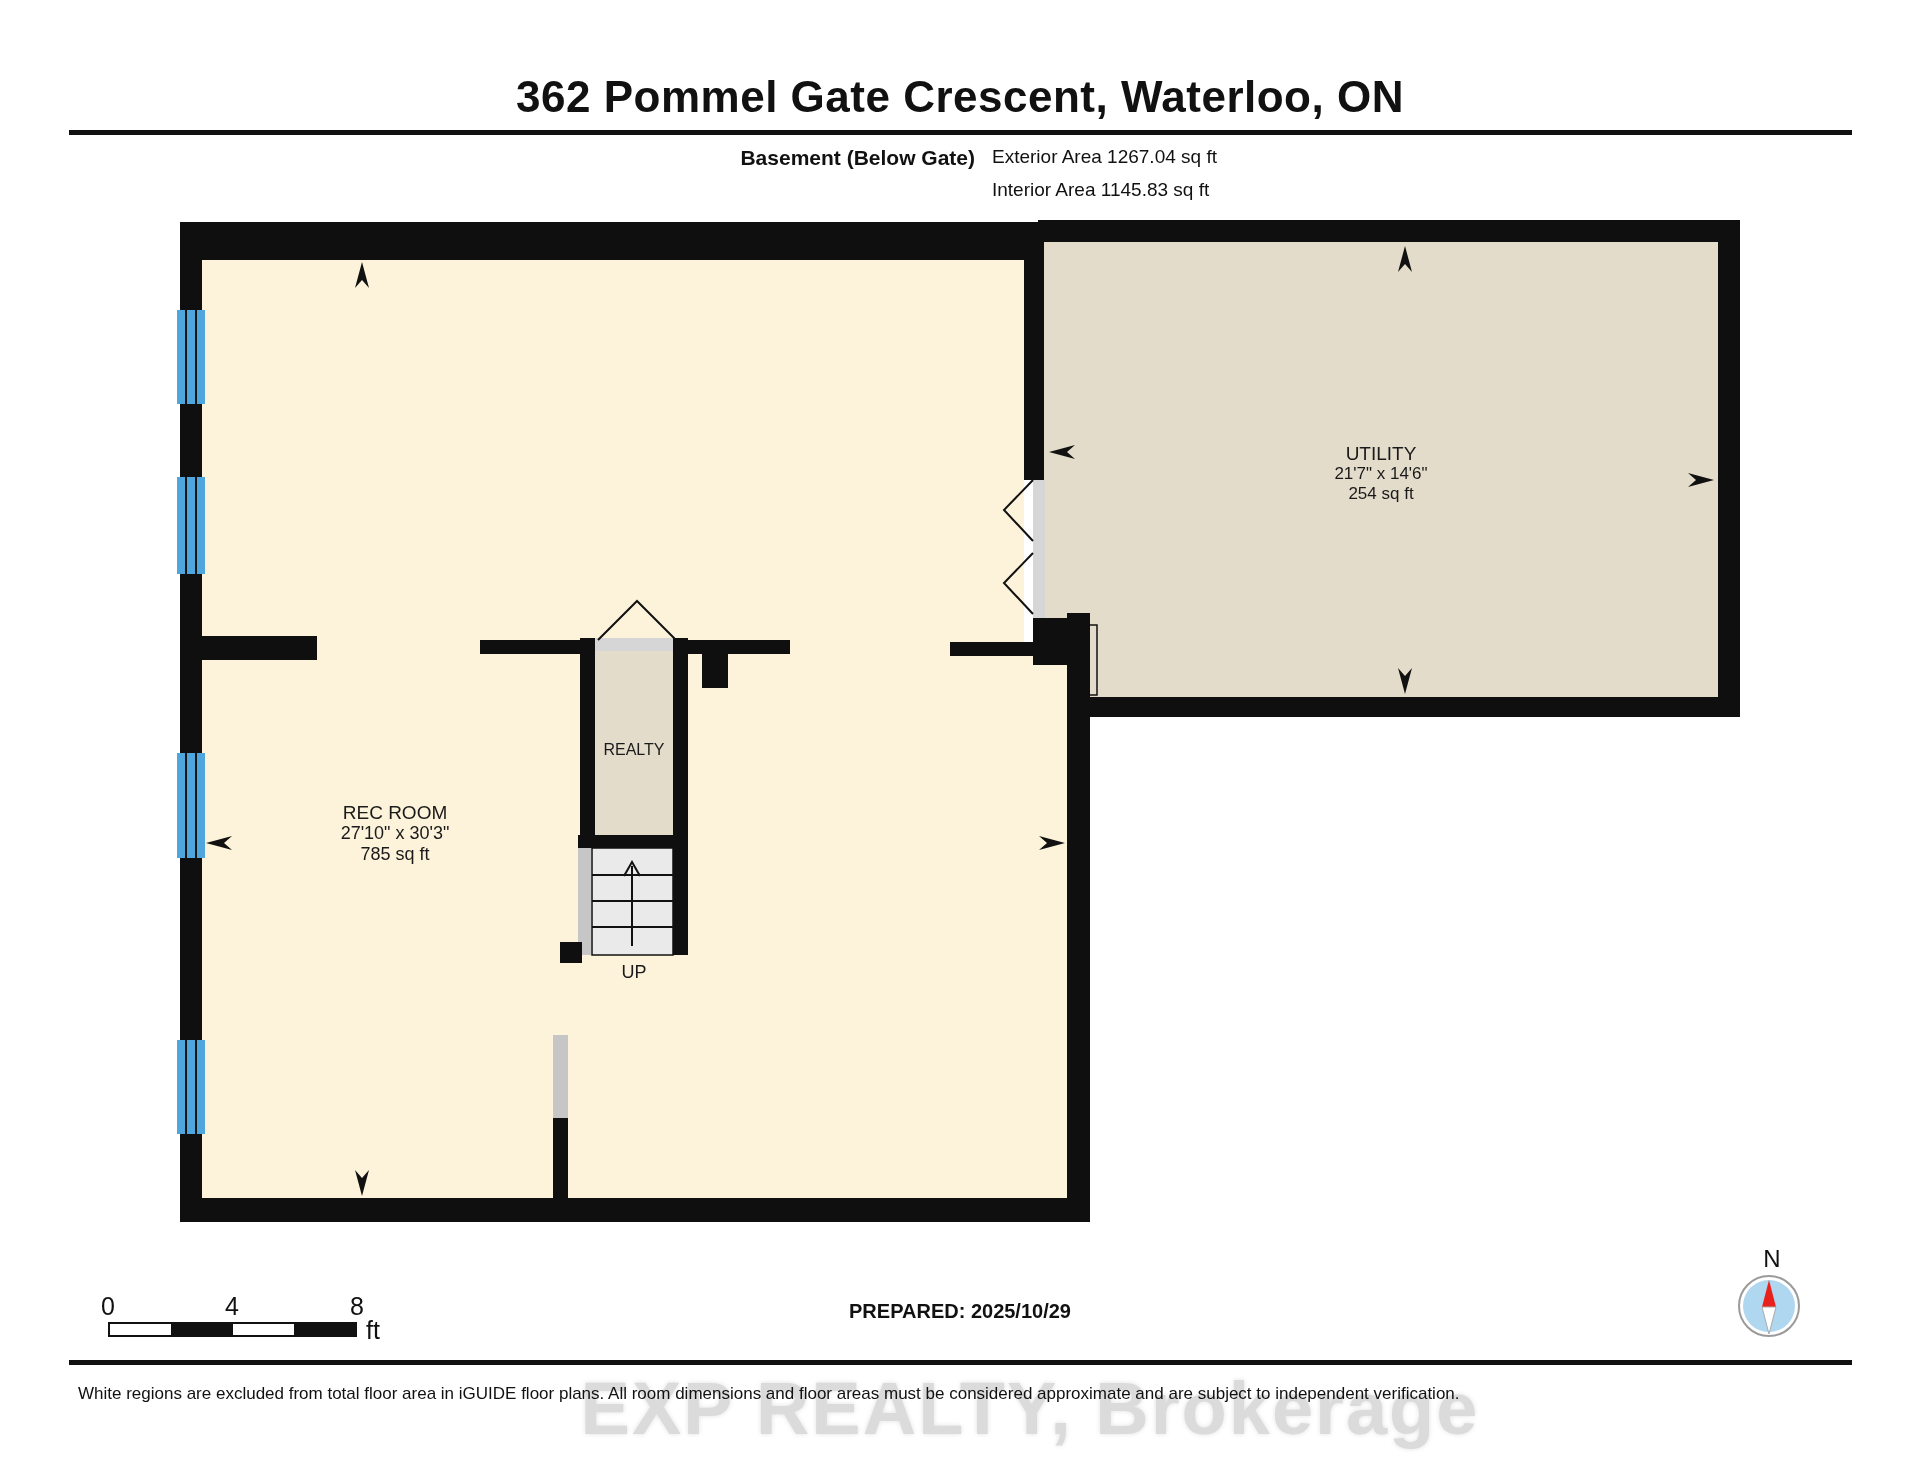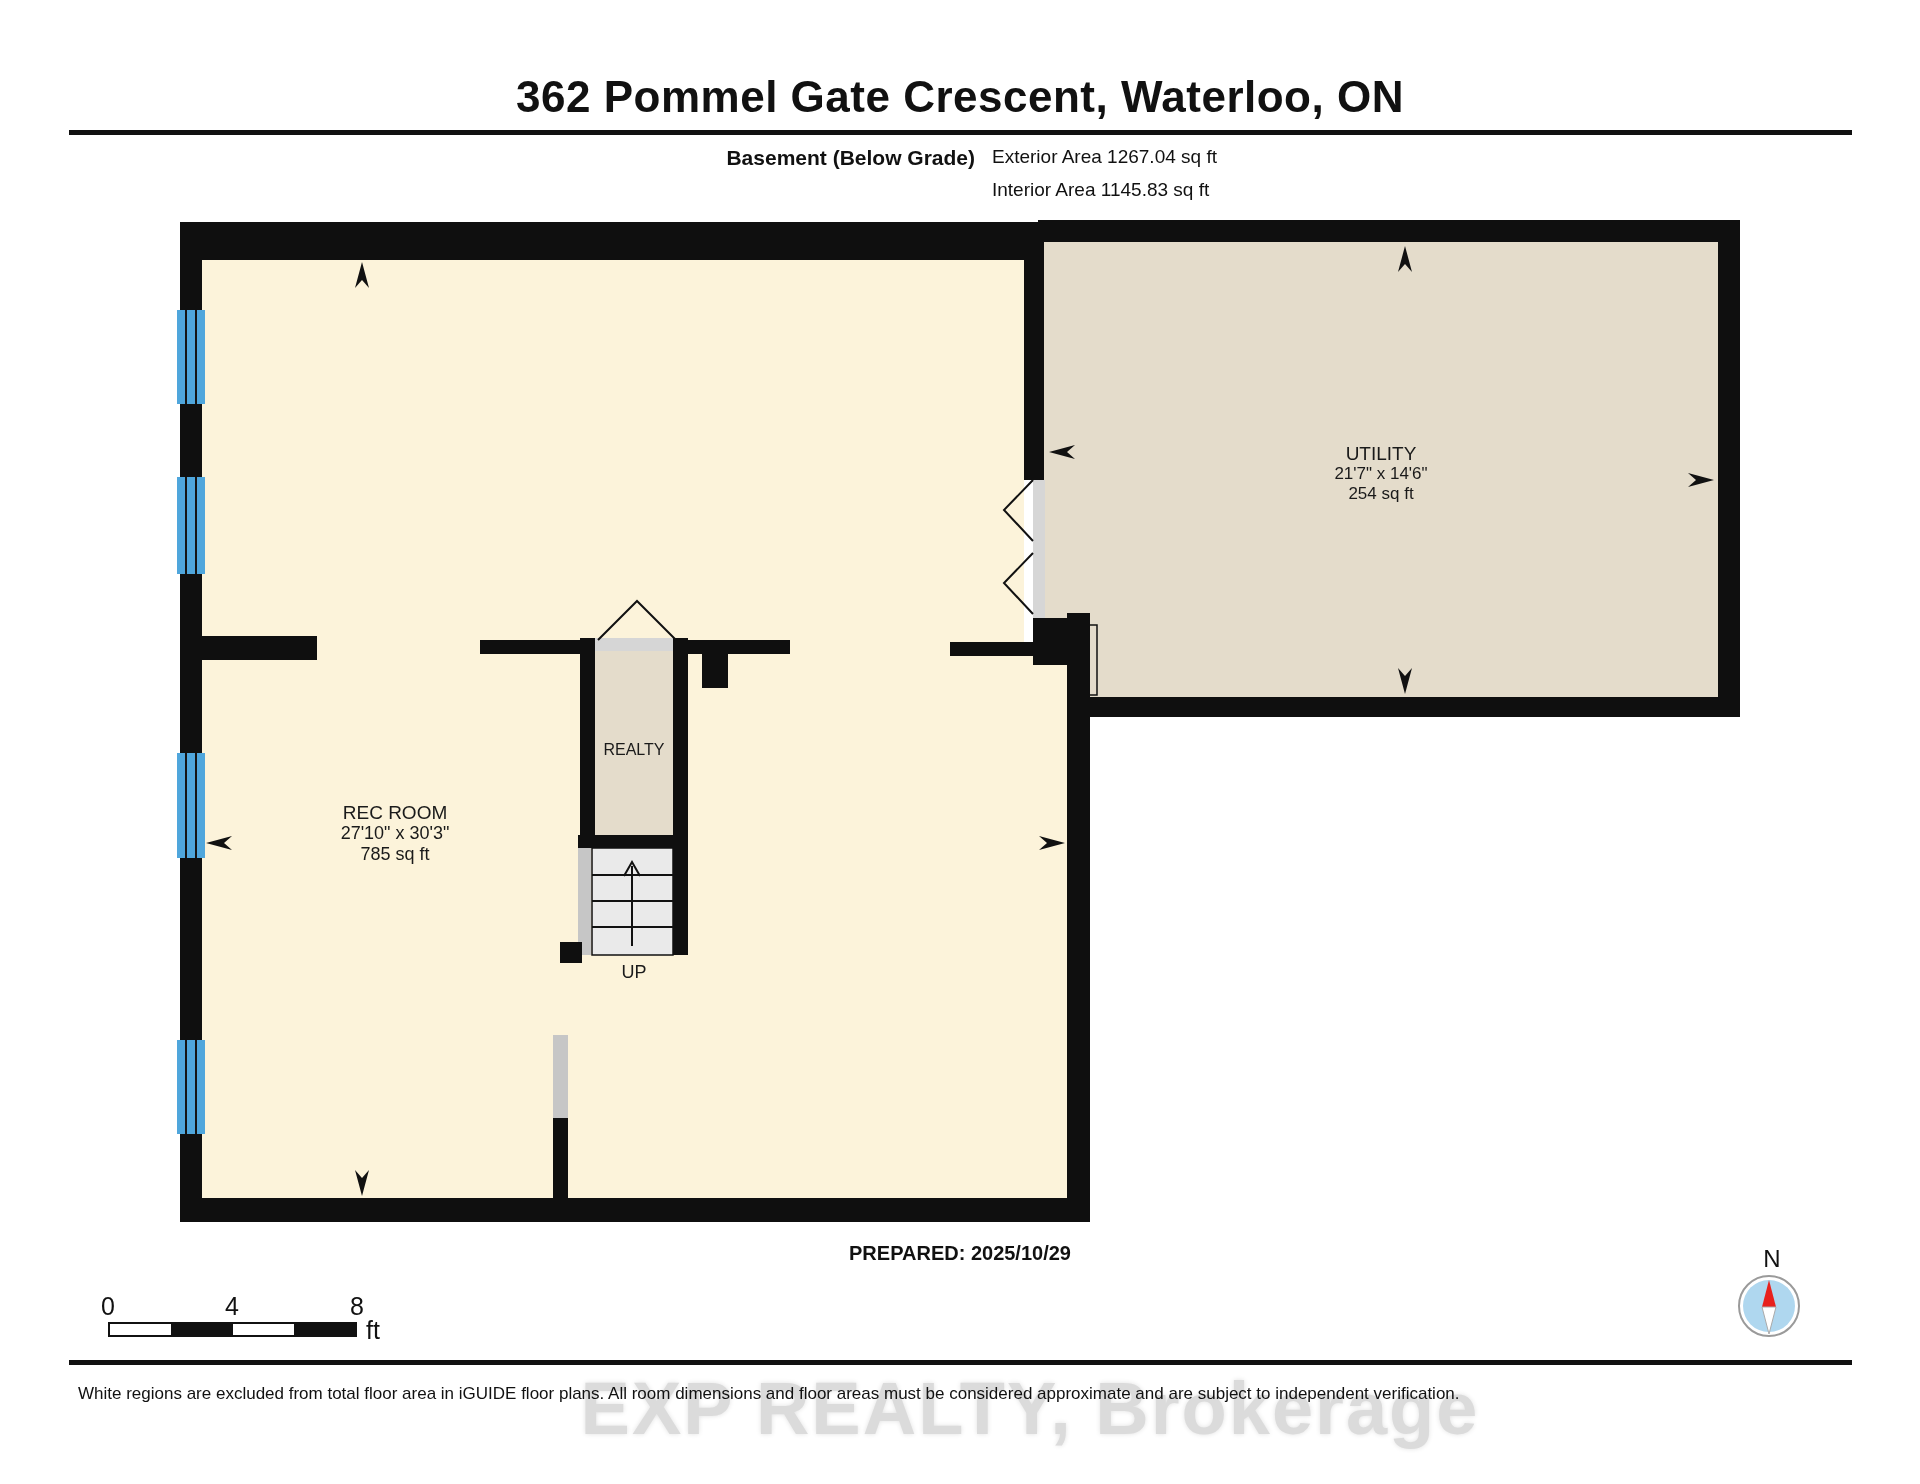--- a/index.html
+++ b/index.html
@@ -35,36 +35,36 @@
   svg.overlay{position:absolute;left:0;top:0;pointer-events:none;}
   .ln{stroke:#111;stroke-width:2;fill:none;}
   .thin{stroke:#111;stroke-width:1.5;fill:none;}
   .pin{fill:#111;}
   .stairs-rect{fill:var(--stair-gray);stroke:#111;stroke-width:1.5;}
   
   .tick{width:44px;font-size:25px;text-align:center;top:1292px;}
   .scalebar{left:108px;top:1322px;width:249px;height:15px;border:2px solid #111;
     background:linear-gradient(to right,#fff 0 25%,#111 25% 50%,#fff 50% 75%,#111 75% 100%);}
   .ft{left:366px;top:1316px;font-size:25px;}
-  .prepared{left:0;top:1242px;width:1920px;text-align:center;font-size:20px;font-weight:700;}
+  .prepared{left:0;top:1300px;width:1920px;text-align:center;font-size:20px;font-weight:700;}
   .nlabel{left:1747px;top:1245px;width:50px;text-align:center;font-size:24px;}
   .watermark{left:140px;top:1366px;width:1780px;text-align:center;font-size:74px;font-weight:700;
     color:var(--watermark-gray);letter-spacing:2px;z-index:1;text-shadow:0 0 5px rgba(0,0,0,0.12);}
   .disclaimer{left:78px;top:1384px;width:1700px;font-size:17px;z-index:2;}
   .compass-ring{fill:#fff;stroke:#9a9a9a;stroke-width:2;}
   .compass-face{fill:var(--compass-blue);}
   .needle-n{fill:var(--compass-red);}
   .needle-s{fill:#fff;stroke:#aaa;stroke-width:1;}
 </style>
 </head>
 <body>
 
 <div class="abs title">362 Pommel Gate Crescent, Waterloo, ON</div>
 <div class="abs rule" style="left:69px;top:130px;width:1783px;height:5px;"></div>
-<div class="abs floor-label">Basement (Below Grade)</div>
+<div class="abs floor-label">Basement (Below Gate)</div>
 <div class="abs area-line" style="left:992px;top:146px;">Exterior Area 1267.04 sq ft</div>
 <div class="abs area-line" style="left:992px;top:179px;">Interior Area 1145.83 sq ft</div>
 
 <div class="abs" style="left:0;top:0;width:1920px;height:1484px;">
 
   <div class="abs fill-beige" style="left:1044px;top:242px;width:674px;height:455px;"></div>
   <div class="abs fill-cream" style="left:202px;top:260px;width:822px;height:400px;"></div>
   <div class="abs fill-cream" style="left:202px;top:656px;width:865px;height:542px;"></div>
   <div class="abs fill-beige" style="left:595px;top:651px;width:78px;height:184px;"></div>
 

